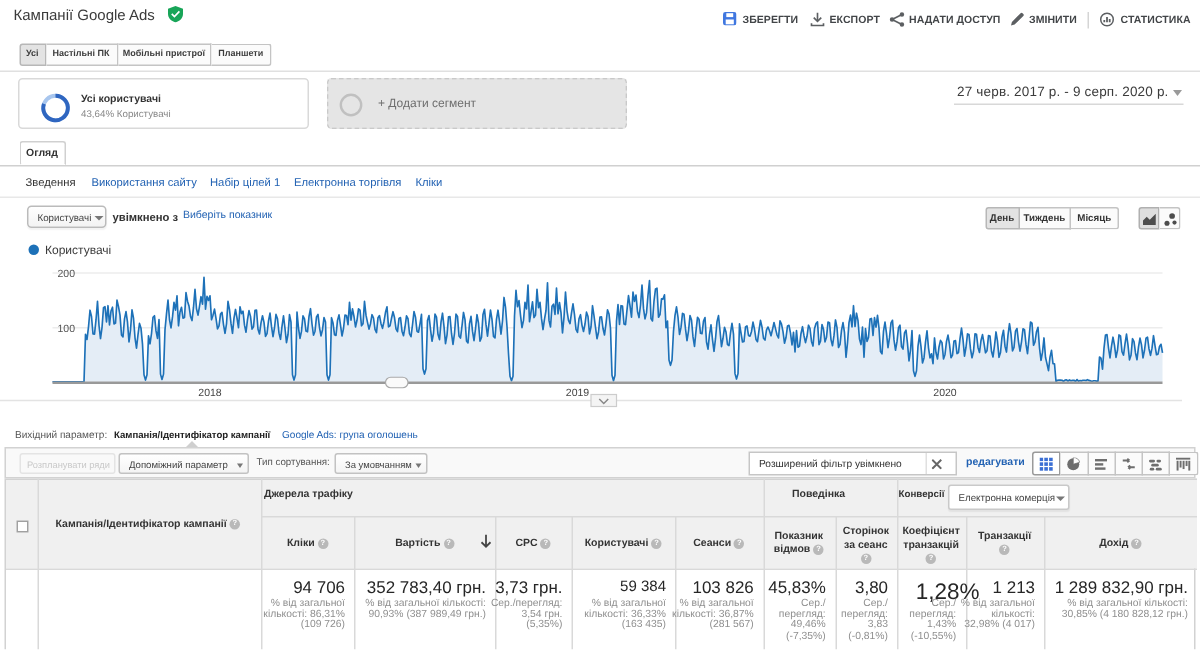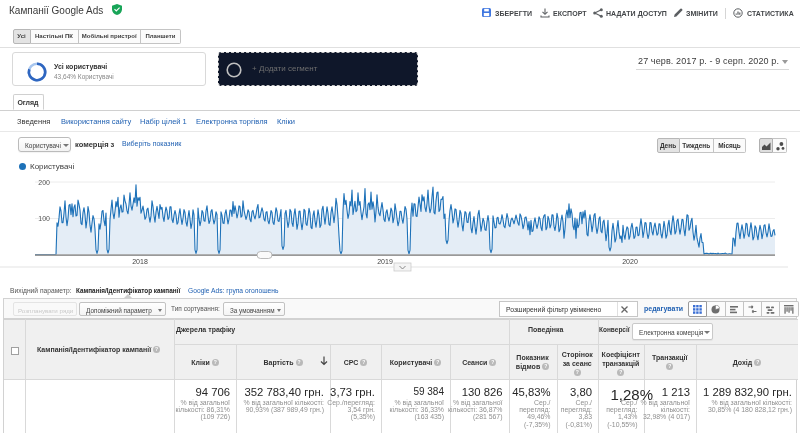--- a/index.html
+++ b/index.html
@@ -56,21 +56,21 @@
 <div class="abs" style="left:0;top:47px;width:800px;height:1px;background:#e0e0e0"></div>
 
 <div class="abs" style="left:12px;top:52px;width:194px;height:34px;border:1px solid #d9d9d9;border-radius:3px;background:#fff">
   <svg class="abs" style="left:13px;top:8px" width="22" height="22" viewBox="0 0 22 22" fill="none">
       <circle cx="11" cy="11" r="8.2" stroke="#a8c6ee" stroke-width="2.6"></circle>
       <path d="M11 2.8 A8.2 8.2 0 1 1 3.3 8.3" stroke="#2f66c0" stroke-width="2.6"></path>
     </svg>
   <div class="abs" style="left:41px;top:10px;font-size:7px;font-weight:bold;color:#333">Усі користувачі</div>
   <div class="abs" style="left:41px;top:20px;font-size:6.5px;color:#888">43,64% Користувачі</div>
 </div>
-<div class="abs" style="left:218px;top:52px;width:200px;height:34px;border:1px dashed #c9c9c9;border-radius:3px;background:#0f172a">
+<div class="abs" style="left:218px;top:52px;width:200px;height:34px;border:1px dashed #c9c9c9;border-radius:3px;background:#e5e5e5">
   <svg class="abs" style="left:5px;top:7px" width="20" height="20">
       <circle cx="10" cy="10" r="6.8" fill="none" stroke="#c0c0c0" stroke-width="1.6"></circle>
     </svg>
   <div class="abs" style="left:33px;top:11px;font-size:8px;color:#6e6e6e">+ Додати сегмент</div>
 </div>
 
 <div class="abs" style="left:638px;top:56px;width:153px;text-align:left;font-size:9px;letter-spacing:0.12px;color:#3c3c3c">27 черв. 2017 р. - 9 серп. 2020 р.</div>
 <div class="abs" style="left:782px;top:60px;width:0;height:0;border-left:3.5px solid transparent;border-right:3.5px solid transparent;border-top:4px solid #9a9a9a"></div>
 <div class="abs" style="left:636px;top:69px;width:153px;height:1px;background:#d8d8d8"></div>
 
@@ -81,21 +81,21 @@
 <div class="abs blue" style="left:61px;top:117px;font-size:7.5px">Використання сайту</div>
 <div class="abs blue" style="left:140px;top:117px;font-size:7.5px">Набір цілей 1</div>
 <div class="abs blue" style="left:196px;top:117px;font-size:7.5px">Електронна торгівля</div>
 <div class="abs blue" style="left:277px;top:117px;font-size:7.5px">Кліки</div>
 <div class="abs" style="left:0;top:131px;width:800px;height:1px;background:#e8e8e8"></div>
 
 <div class="abs" style="left:18px;top:137px;width:53px;height:15px;border:1px solid #bbb;border-radius:3px;background:linear-gradient(#fff,#f3f3f3);box-shadow:0 1px 1px rgba(0,0,0,.05)">
   <div class="abs" style="left:6px;top:4px;font-size:6.5px;color:#444">Користувачі</div>
   <div class="abs" style="left:44px;top:6px;width:0;height:0;border-left:3px solid transparent;border-right:3px solid transparent;border-top:3.5px solid #777"></div>
 </div>
-<div class="abs" style="left:75px;top:140px;font-size:7.5px;font-weight:bold;color:#333">комерція з</div>
+<div class="abs" style="left:75px;top:140px;font-size:7.5px;font-weight:bold;color:#333">увімкнено з</div>
 <div class="abs blue" style="left:122px;top:140px;font-size:7px">Виберіть показник</div>
 
 <div class="abs" style="left:656.5px;top:138px;height:15px;display:flex;font-size:6.5px;font-weight:bold;color:#333;text-align:center">
   <div style="border:1px solid #b7b7b7;background:#e3e3e3;border-radius:2px 0 0 2px;width:23px;line-height:13px">День</div>
   <div style="border:1px solid #c4c4c4;border-left:none;background:#fbfbfb;width:34.5px;line-height:13px">Тиждень</div>
   <div style="border:1px solid #c4c4c4;border-left:none;background:#fbfbfb;border-radius:0 2px 2px 0;width:32px;line-height:13px">Місяць</div>
 </div>
 <div class="abs" style="left:759px;top:138px;height:15px;display:flex">
   <div style="border:1px solid #b0b0b0;background:#dedede;border-radius:2px 0 0 2px;width:14px;position:relative">
       <svg style="position:absolute;left:2px;top:3px" width="9" height="8">
@@ -250,21 +250,21 @@
 <div class="abs" style="left:639.5px;top:34.0px;width:52.5px;text-align:center;font-size:7px;font-weight:bold;color:#333;line-height:9px">Транзакції<br><span class="hq">?</span></div>
 <div class="abs" style="left:692px;top:39.0px;width:102px;text-align:center;font-size:7px;font-weight:bold;color:#333;line-height:9px">Дохід <span class="hq">?</span></div>
 <div class="abs" style="right:566px;top:66.5px;text-align:left;white-space:nowrap;font-size:11.3px;color:#262626">94 706</div>
 <div class="abs" style="right:566px;top:80px;text-align:right;white-space:nowrap;font-size:6.9px;line-height:7.2px;color:#8f8f8f">% від загальної<br>кількості: 86,31%<br>(109 726)</div>
 <div class="abs" style="right:472px;top:66.5px;text-align:right;white-space:nowrap;font-size:11.3px;color:#262626">352 783,40 грн.</div>
 <div class="abs" style="right:472px;top:80px;text-align:right;white-space:nowrap;font-size:6.9px;line-height:7.2px;color:#8f8f8f">% від загальної кількості:<br>90,93% (387 989,49 грн.)</div>
 <div class="abs" style="right:421px;top:66.5px;text-align:right;white-space:nowrap;font-size:11.3px;color:#262626">3,73 грн.</div>
 <div class="abs" style="right:421px;top:80px;text-align:right;white-space:nowrap;font-size:6.9px;line-height:7.2px;color:#8f8f8f">Сер./перегляд:<br>3,54 грн.<br>(5,35%)</div>
 <div class="abs" style="right:352px;top:66.5px;text-align:right;white-space:nowrap;font-size:10px;color:#262626">59 384</div>
 <div class="abs" style="right:352px;top:80px;text-align:right;white-space:nowrap;font-size:6.9px;line-height:7.2px;color:#8f8f8f">% від загальної<br>кількості: 36,33%<br>(163 435)</div>
-<div class="abs" style="right:293.5px;top:66.5px;text-align:right;white-space:nowrap;font-size:11.3px;color:#262626">130 826</div>
+<div class="abs" style="right:293.5px;top:66.5px;text-align:right;white-space:nowrap;font-size:11.3px;color:#262626">103 826</div>
 <div class="abs" style="right:293.5px;top:80px;text-align:right;white-space:nowrap;font-size:6.9px;line-height:7.2px;color:#8f8f8f">% від загальної<br>кількості: 36,87%<br>(281 567)</div>
 <div class="abs" style="right:245.5px;top:66.5px;text-align:right;white-space:nowrap;font-size:11.3px;color:#262626">45,83%</div>
 <div class="abs" style="right:245.5px;top:80px;text-align:right;white-space:nowrap;font-size:6.9px;line-height:7.2px;color:#8f8f8f">Сер./<br>перегляд:<br>49,46%<br>(-7,35%)</div>
 <div class="abs" style="right:204px;top:66.5px;text-align:right;white-space:nowrap;font-size:11.3px;color:#262626">3,80</div>
 <div class="abs" style="right:204px;top:80px;text-align:right;white-space:nowrap;font-size:6.9px;line-height:7.2px;color:#8f8f8f">Сер./<br>перегляд:<br>3,83<br>(-0,81%)</div>
 <div class="abs" style="right:143px;top:66.5px;text-align:right;white-space:nowrap;font-size:15px;color:#262626">1,28%</div>
 <div class="abs" style="right:158.5px;top:80px;text-align:right;white-space:nowrap;font-size:6.9px;line-height:7.2px;color:#8f8f8f">Сер./<br>перегляд:<br>1,43%<br>(-10,55%)</div>
 <div class="abs" style="right:106px;top:66.5px;text-align:right;white-space:nowrap;font-size:11.3px;color:#262626">1 213</div>
 <div class="abs" style="right:106px;top:80px;text-align:right;white-space:nowrap;font-size:6.9px;line-height:7.2px;color:#8f8f8f">% від загальної<br>кількості:<br>32,98% (4 017)</div>
 <div class="abs" style="right:4px;top:66.5px;text-align:right;white-space:nowrap;font-size:11.3px;color:#262626">1 289 832,90 грн.</div>

